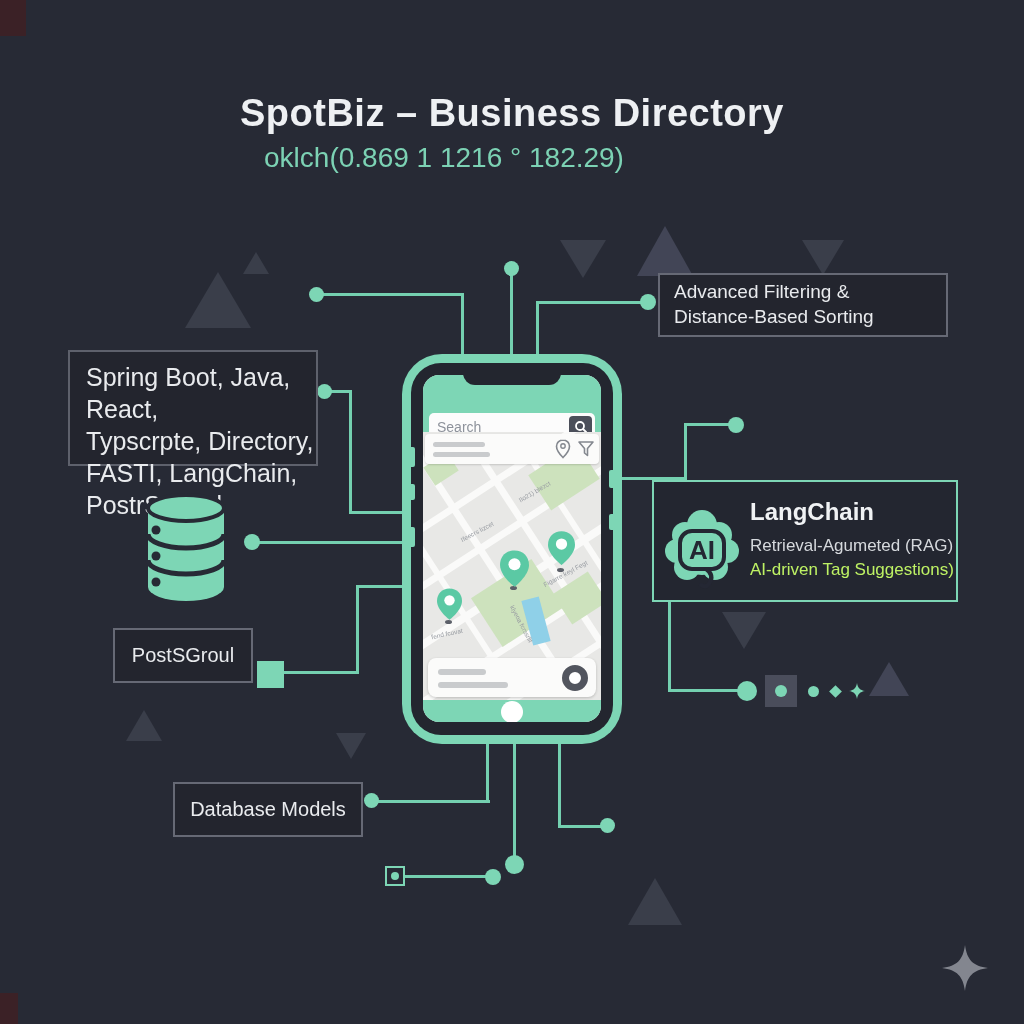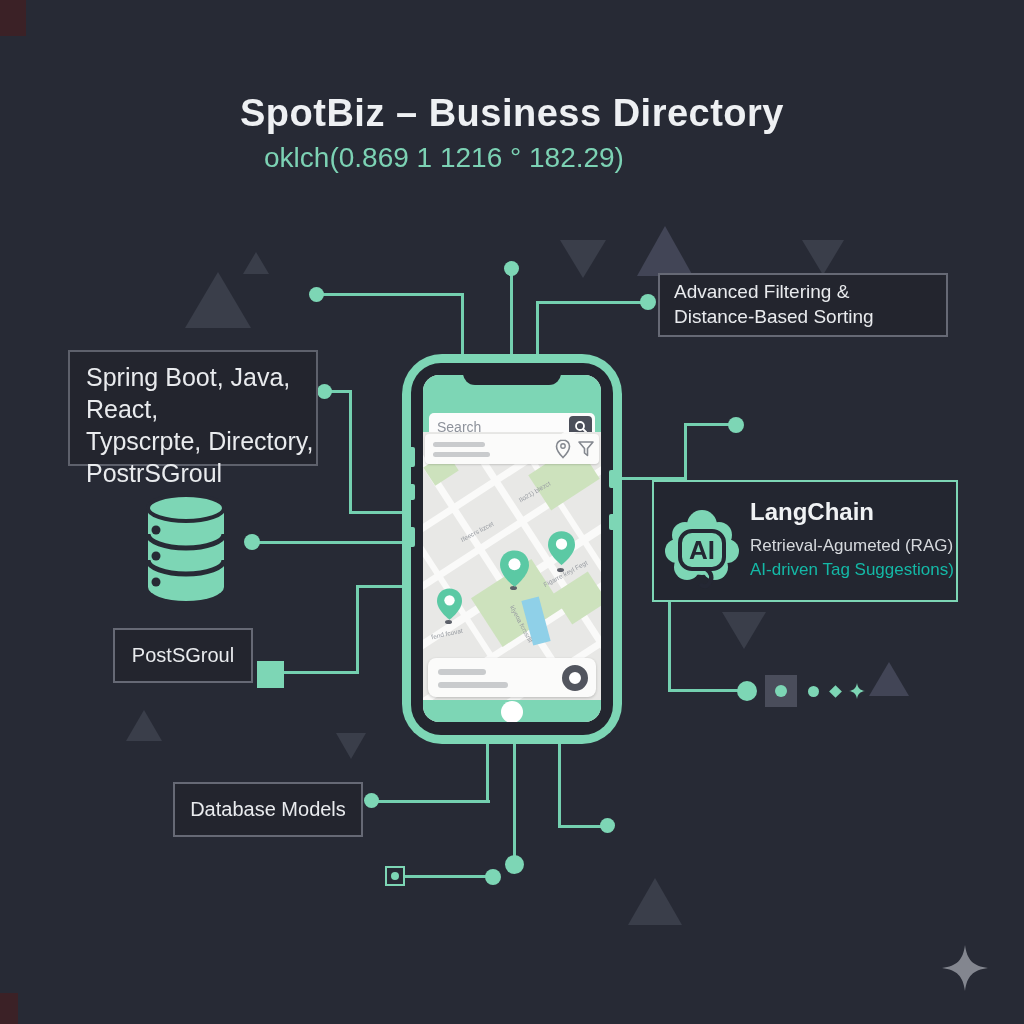--- a/index.html
+++ b/index.html
@@ -21,21 +21,21 @@
   .corner-mark{position:absolute;background:#3b2126;}
   
   .techbox{position:absolute;left:68px;top:350px;width:250px;height:116px;background:#23252e;
            border:2px solid #5e616c;box-sizing:border-box;padding:9px 0 0 16px;
            font-size:25px;line-height:1.28;color:#e9ebee;}
   
   .panel{position:absolute;left:652px;top:480px;width:306px;height:122px;border:2px solid #7dd6b5;
          box-sizing:border-box;background:rgba(0,0,0,0.08);}
   .panel .ptitle{position:absolute;left:96px;top:16px;font-size:24px;font-weight:700;color:#f0f2f4;}
   .panel .pdesc1{position:absolute;left:96px;top:54px;font-size:17px;color:#d6d9dd;}
-  .panel .pdesc2{position:absolute;left:96px;top:78px;font-size:17px;color:#14b8a6;}
+  .panel .pdesc2{position:absolute;left:96px;top:78px;font-size:17px;color:#bef264;}
   
   .phone-frame{position:absolute;left:402px;top:354px;width:220px;height:390px;border-radius:40px;background:#7dd6b5;}
   .phone-bezel{position:absolute;left:411px;top:363px;width:202px;height:372px;border-radius:30px;background:#23262f;}
   .nub{position:absolute;background:#7dd6b5;border-radius:2px;}
   .phone-screen{position:absolute;left:423px;top:375px;width:178px;height:347px;border-radius:16px;
                 background:#e8e8e6;overflow:hidden;}
   .scr-header{position:absolute;left:0;top:0;width:178px;height:57px;background:#7dd6b5;}
   .notch{position:absolute;left:40px;top:-2px;width:98px;height:12px;background:#23262f;border-radius:0 0 12px 12px;}
   .searchbar{position:absolute;left:6px;top:22px;width:166px;height:28px;background:#fcfcfc;border-radius:5px;
              display:flex;align-items:center;box-sizing:border-box;padding-left:8px;margin-top:16px;}
@@ -121,20 +121,21 @@
   <span class="dot" style="left:505px;top:855px;width:19px;height:19px;"></span>
   <span class="dot" style="left:485px;top:869px;width:16px;height:16px;"></span>
 
   <div class="nbox left" style="left:658px;top:273px;width:290px;height:64px;padding:6px 14px;font-size:19px;line-height:1.3;">
     <span>Advanced Filtering &amp; Distance-Based Sorting</span>
   </div>
 
   <div class="techbox">
     <div>Spring Boot, Java, React,</div>
     <div>Typscrpte, Directory,</div>
+    <div>FASTI, LangChain,</div>
     <div>PostrSGroul</div>
   </div>
 
   <div class="nbox" style="left:113px;top:628px;width:140px;height:55px;">
     <span>PostSGroul</span>
   </div>
   <div style="position:absolute;left:257px;top:661px;width:27px;height:27px;background:#7dd6b5;"></div>
 
 
   <div class="nbox" style="left:173px;top:782px;width:190px;height:55px;">

